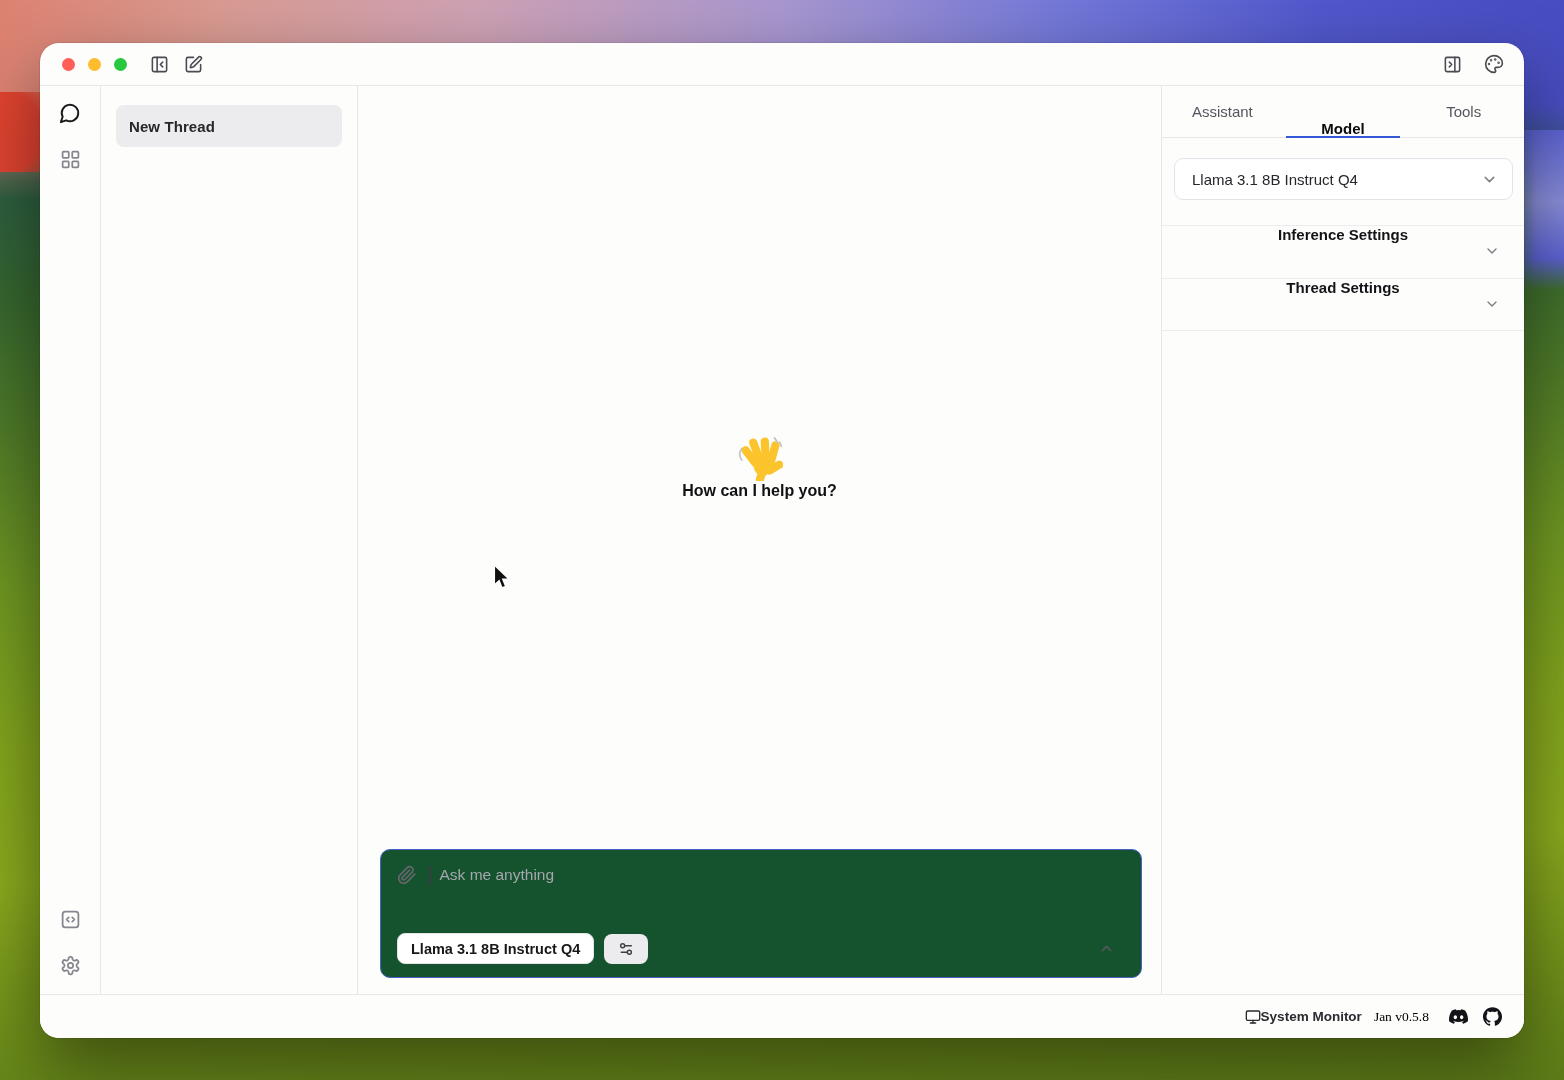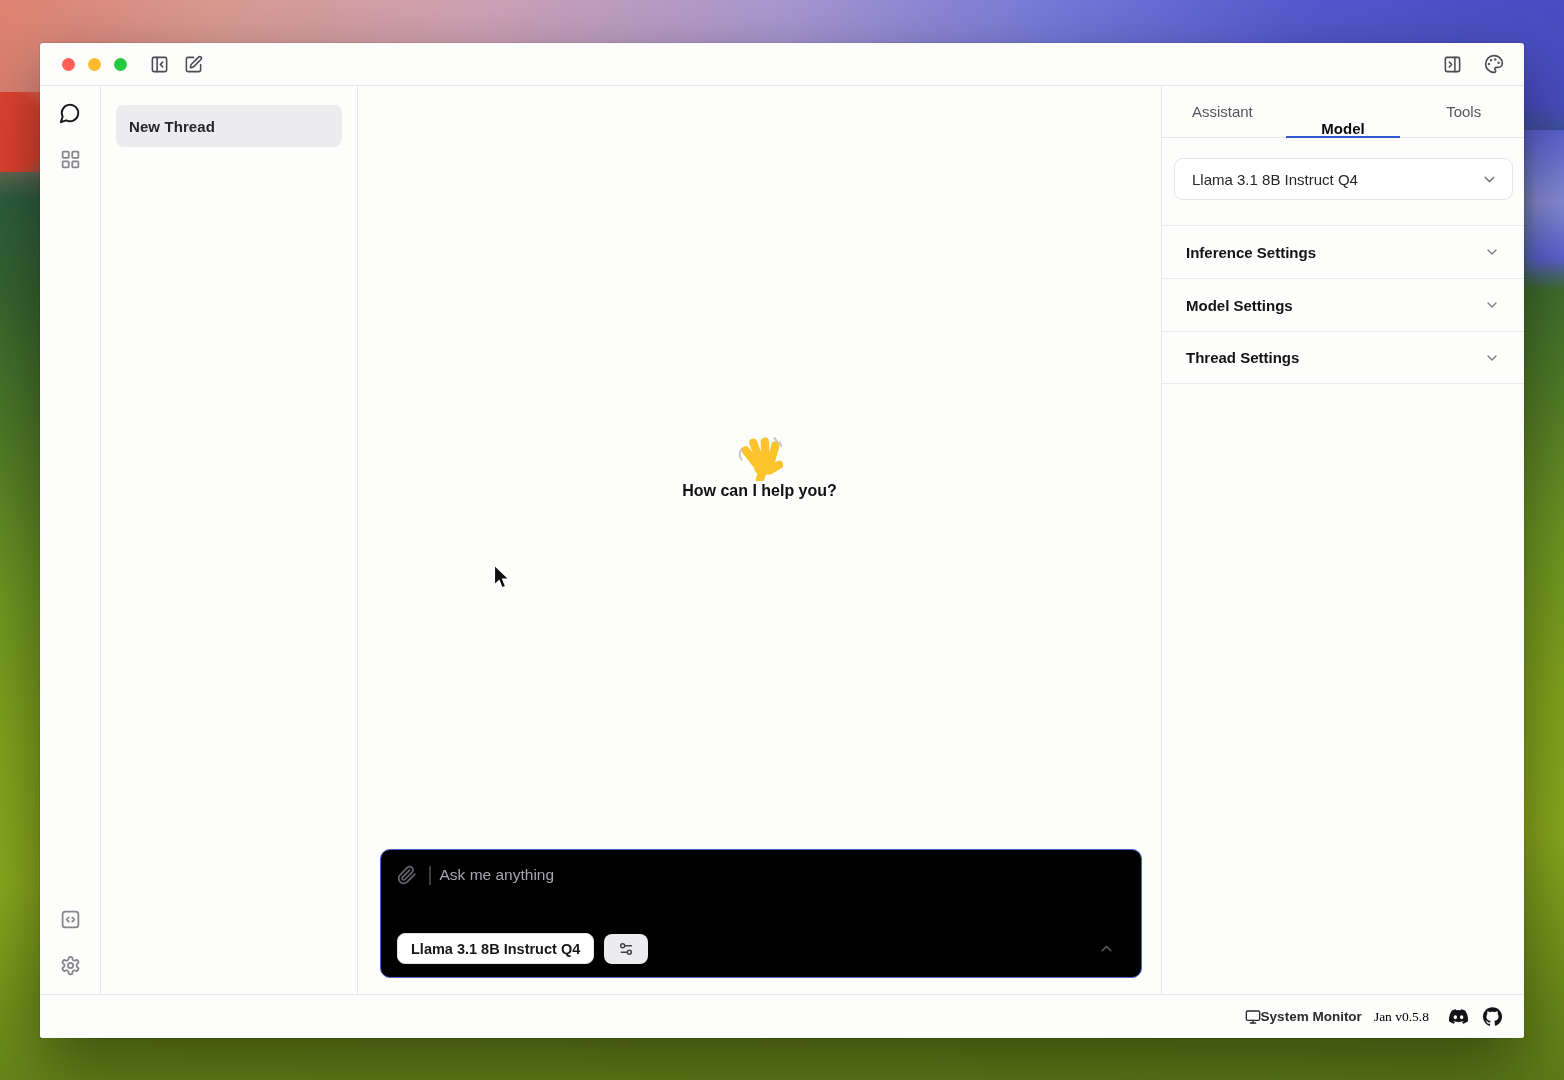--- a/index.html
+++ b/index.html
@@ -14,21 +14,21 @@
     mask-image:linear-gradient(180deg,#000 52%,transparent 100%); }
   .wp-red { position:absolute; left:0; top:92px; width:60px; height:80px;
     background:radial-gradient(ellipse 130% 95% at 0% 50%, #e04330 55%, rgba(224,67,48,0) 100%); }
   .wp-right { position:absolute; right:0; top:130px; width:70px; height:160px;
     background:linear-gradient(180deg,#5c62d2 0%,#898dd8 45%,#5c62d2 80%,rgba(92,98,210,0) 100%);
     -webkit-mask-image:linear-gradient(270deg,#000 40%,transparent 100%);
     mask-image:linear-gradient(270deg,#000 40%,transparent 100%); }
 
   
   .window { position:absolute; left:40px; top:43px; width:1484px; height:995px;
-    background:#fdfdfc; border-radius:3px; box-shadow:0 28px 70px rgba(0,0,0,.45), 0 0 0 1px rgba(0,0,0,.08);
+    background:#fdfdfc; border-radius:19px; box-shadow:0 28px 70px rgba(0,0,0,.45), 0 0 0 1px rgba(0,0,0,.08);
     display:flex; flex-direction:column; overflow:hidden; color:#1c1c1f; }
 
   
   .toolbar { height:43px; flex:0 0 43px; display:flex; align-items:center; padding:0 20px 0 22px; border-bottom:1px solid #e7e7ea; }
   .traffic { display:flex; align-items:center; gap:13px; }
   .light { width:13px; height:13px; border-radius:50%; }
   .light.red   { background:#ff5f57; }
   .light.yellow{ background:#febc2e; }
   .light.green { background:#28c840; }
   .tb-icons { display:flex; align-items:center; gap:15px; margin-left:23px; color:#4b4b52; }
@@ -51,42 +51,42 @@
   .thread-item { background:#ececee; border-radius:8px; height:42px; display:flex; align-items:center; padding:0 13px;
     font-size:15px; font-weight:600; color:#26262b; letter-spacing:.1px; }
 
   
   .main { flex:1; display:flex; flex-direction:column; min-width:0; }
   .hero { flex:1; display:flex; flex-direction:column; align-items:center; justify-content:center; gap:1px; }
   .greeting { font-size:16px; font-weight:600; color:#111114; }
 
   
   .input-box { flex:0 0 129px; margin:0 19px 16px 22px; border:1.5px solid #4a63c6; border-radius:10px;
-    background:#000000; display:flex; flex-direction:column; padding:15px 16px 13px; }
+    background:#14532d; display:flex; flex-direction:column; padding:15px 16px 13px; }
   .input-top { display:flex; align-items:center; gap:9px; color:#66666e; }
   .caret { width:1.5px; height:19px; background:#3c3c42; margin-left:3px; }
   .placeholder { font-size:15.5px; color:#a6a6ae; }
   .input-bottom { margin-top:auto; display:flex; align-items:center; gap:10px; }
   .model-chip { background:#fff; border:1px solid #e3e3e7; border-radius:8px; height:31px; padding:0 13px;
     display:flex; align-items:center; font-size:14.5px; font-weight:600; color:#18181b; }
   .sliders-chip { background:#ececee; border-radius:8px; width:44px; height:30px; display:flex; align-items:center; justify-content:center; color:#3f3f46; }
   .chev-up { margin-left:auto; color:#55555c; padding-right:10px; }
 
   
   .rpanel { flex:0 0 363px; border-left:1px solid #e7e7ea; display:flex; flex-direction:column; }
   .rtabs { height:52px; flex:0 0 52px; display:flex; border-bottom:1px solid #e7e7ea; }
   .rtab { flex:1; display:flex; align-items:center; justify-content:center; font-size:15px; color:#55555e; position:relative; cursor:default; }
   .rtab.active { font-weight:700; color:#0b0b0e;align-items:flex-end; }
   .rtab.active::after { content:""; position:absolute; left:3px; right:3px; bottom:-1px; height:2px; background:#3457d5; }
   .rp-dropdown { margin:20px 11px 0 12px; height:42px; border:1px solid #e3e3e7; border-radius:9px; background:#fff;
     display:flex; align-items:center; padding:0 14px 0 17px; font-size:15px; color:#26262b; }
   .rp-dropdown .dd-chev { margin-left:auto; color:#7c7c85; }
   .rp-sections { margin-top:25px; }
   .rp-section { height:53px; display:flex; align-items:center; padding:0 24px; border-top:1px solid #ececef;
-    font-size:15px; font-weight:600; color:#141418; }
+    font-size:15px; font-weight:600; color:#141418;flex-direction:column; }
   .rp-section:last-child { border-bottom:1px solid #ececef; }
   .rp-section .sec-chev { margin-left:auto; color:#7c7c85; }
 
   
   .statusbar { height:44px; flex:0 0 44px; border-top:1px solid #e7e7ea; display:flex; align-items:center; justify-content:flex-end;
     padding-right:22px; background:#fdfdfc; }
   .sysmon { display:flex; align-items:center; gap:0; font-size:13.5px; font-weight:600; color:#2a2a2f; }
   .version { margin-left:12px; font-size:13.5px; color:#000000;font-family:Liberation Serif, serif; }
   .sb-icons { display:flex; align-items:center; gap:15px; margin-left:20px; color:#141418; }
 
@@ -265,28 +265,20 @@
       <div class="rp-sections">
         <div class="rp-section">
           <span>Inference Settings</span>
           <span class="sec-chev">
             <svg width="16" height="16" viewBox="0 0 24 24" fill="none" stroke="currentColor" stroke-width="2" stroke-linecap="round" stroke-linejoin="round">
                 <path d="m6 9 6 6 6-6"></path>
               </svg>
           </span>
         </div>
         <div class="rp-section">
-          <span>Model Settings</span>
-          <span class="sec-chev">
-            <svg width="16" height="16" viewBox="0 0 24 24" fill="none" stroke="currentColor" stroke-width="2" stroke-linecap="round" stroke-linejoin="round">
-                <path d="m6 9 6 6 6-6"></path>
-              </svg>
-          </span>
-        </div>
-        <div class="rp-section">
           <span>Thread Settings</span>
           <span class="sec-chev">
             <svg width="16" height="16" viewBox="0 0 24 24" fill="none" stroke="currentColor" stroke-width="2" stroke-linecap="round" stroke-linejoin="round">
                 <path d="m6 9 6 6 6-6"></path>
               </svg>
           </span>
         </div>
       </div>
     </div>
   </div>

